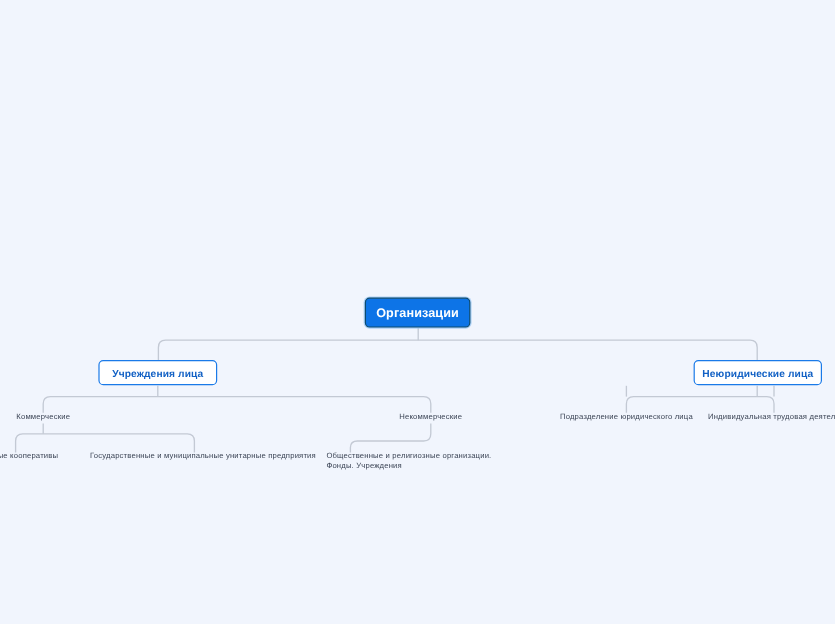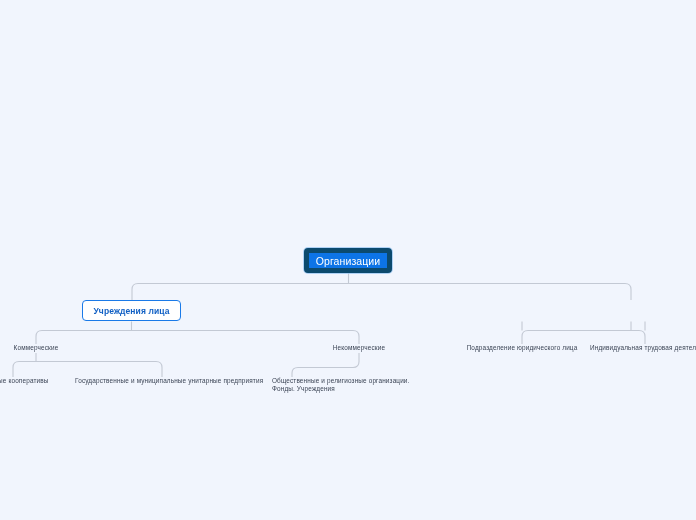--- a/index.html
+++ b/index.html
@@ -33,26 +33,26 @@
     white-space: nowrap;
   }
 
   
   .node-root {
     left: 304px;
     top: 248px;
     width: 88px;
     height: 25px;
     background: #0d74e7;
-    border: 5px solid #0c4a6e;
+    border: 1px solid #0c4a6e;
     border-radius: 4px;
     box-shadow: 0 0 0 1px rgba(120,180,240,0.55);
     color: #ffffff;
     font-size: 10.5px;
-    font-weight: normal;
+    font-weight: bold;
     letter-spacing: .1px;
     display: flex;
     align-items: center;
     justify-content: center;
   }
 
   
   .node-branch {
     height: 21px;
     background: #ffffff;
@@ -124,20 +124,21 @@
 
       <path d="M522,321.5 L522,330.5"></path>
       <path d="M645,321.5 L645,330.5"></path>
     </g>
   </svg>
 
   <div class="node node-root">Организации</div>
 
   <div class="node node-branch node-legal">Учреждения лица</div>
 
+  <div class="node node-branch node-nonlegal">Неюридические лица</div>
 
   <div class="node node-text center t-commerce">Коммерческие</div>
 
   <div class="node node-text center t-noncommerce">Некоммерческие</div>
 
   <div class="node node-text center t-subdivision">Подразделение юридического лица</div>
 
   <div class="node node-text t-individual">Индивидуальная трудовая деятельн</div>
 
   <div class="node node-text t-coop">енные кооперативы</div>

